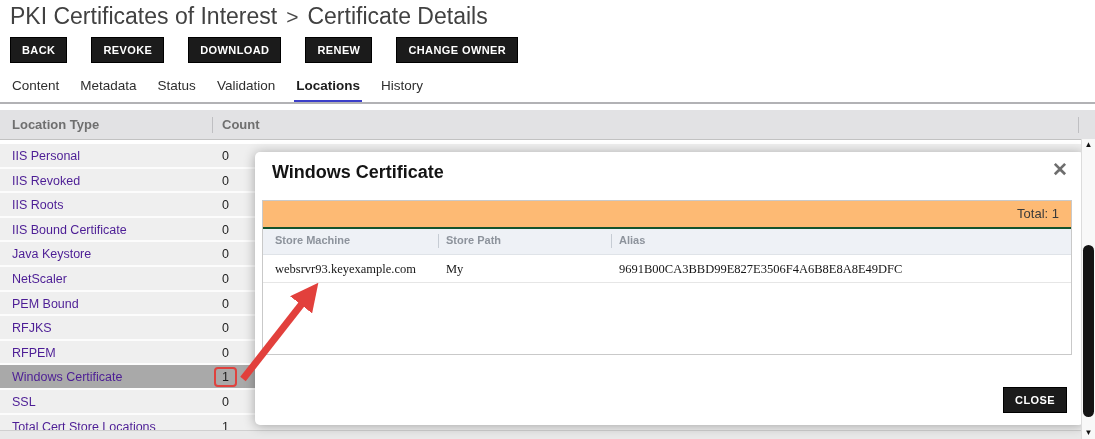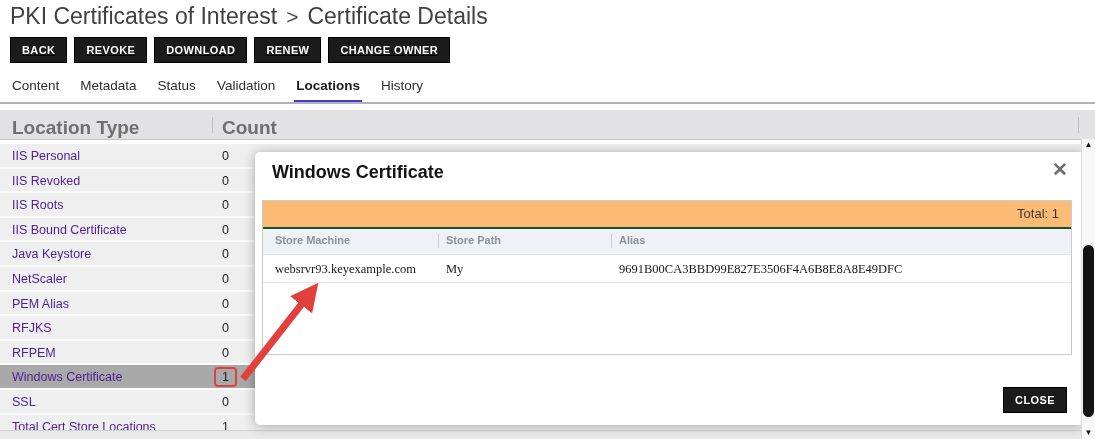--- a/index.html
+++ b/index.html
@@ -5,35 +5,35 @@
   html,body{margin:0;padding:0;background:#fff;}
   .stage{position:relative;width:1095px;height:439px;background:#ffffff;
          font-family:"Liberation Sans",sans-serif;overflow:hidden;}
 
   
   .page-title{position:absolute;left:10px;top:0;height:32px;line-height:32px;
               font-size:23px;color:#414141;white-space:nowrap;}
   .page-title .sep{margin:0 9px;color:#4a4a4a;font-size:21px;}
 
   
-  .toolbar{position:absolute;left:10px;top:37px;display:flex;gap:7px;text-decoration:underline;}
+  .toolbar{position:absolute;left:10px;top:37px;display:flex;gap:24px;}
   .btn-dark{background:#1b1b1b;color:#ffffff;border:1px solid #000;
             font-family:"Liberation Sans",sans-serif;font-size:11px;font-weight:bold;
             letter-spacing:.4px;padding:6px 11px;cursor:pointer;}
 
   
   .tabs{position:absolute;left:10px;top:76px;display:flex;gap:17px;font-size:13.5px;color:#2e2e2e;}
   .tab{padding:2px 2px 7px 2px;cursor:pointer;}
   .tab.active{font-weight:bold;color:#1c1c1c;border-bottom:3px solid #3c3fc9;}
   .tab-line{position:absolute;top:102px;left:0;width:1095px;height:2px;background:#b2b2b5;}
 
   
   .loc-header{position:absolute;top:110px;left:0;width:1095px;height:30px;
               background:#e2e2e4;border-bottom:1px solid #c2c2c2;box-sizing:border-box;}
-  .loc-header .hcell{position:absolute;top:7px;font-size:19px;font-weight:bold;color:#6f6f6f;}
+  .loc-header .hcell{position:absolute;top:7px;font-size:13px;font-weight:bold;color:#6f6f6f;}
   .vsep{position:absolute;width:1px;height:16px;top:7px;background:#bfbfc2;}
   .loc-body{position:absolute;top:144px;left:0;width:1081px;z-index:1;}
   .loc-row{position:relative;height:24.6px;box-sizing:border-box;background:#efefef;
            border-bottom:2px solid #fcfcfc;cursor:pointer;}
   .loc-row.hl{background:#a9a9a9;}
   .loc-type{position:absolute;left:12px;top:5px;font-size:12.5px;color:#4c1d95;}
   .loc-count{position:absolute;left:222px;top:5px;font-size:12.5px;color:#1d1d1d;}
   .loc-count.marked{left:214px;top:2px;border:2px solid #df423e;border-radius:4px;
                     padding:0 6px;line-height:16px;background:transparent;}
 
@@ -124,21 +124,21 @@
       </div>
       <div class="loc-row">
         <span class="loc-type">Java Keystore</span>
         <span class="loc-count">0</span>
       </div>
       <div class="loc-row">
         <span class="loc-type">NetScaler</span>
         <span class="loc-count">0</span>
       </div>
       <div class="loc-row">
-        <span class="loc-type">PEM Alias</span>
+        <span class="loc-type">PEM Bound</span>
         <span class="loc-count">0</span>
       </div>
       <div class="loc-row">
         <span class="loc-type">RFJKS</span>
         <span class="loc-count">0</span>
       </div>
       <div class="loc-row">
         <span class="loc-type">RFPEM</span>
         <span class="loc-count">0</span>
       </div>

